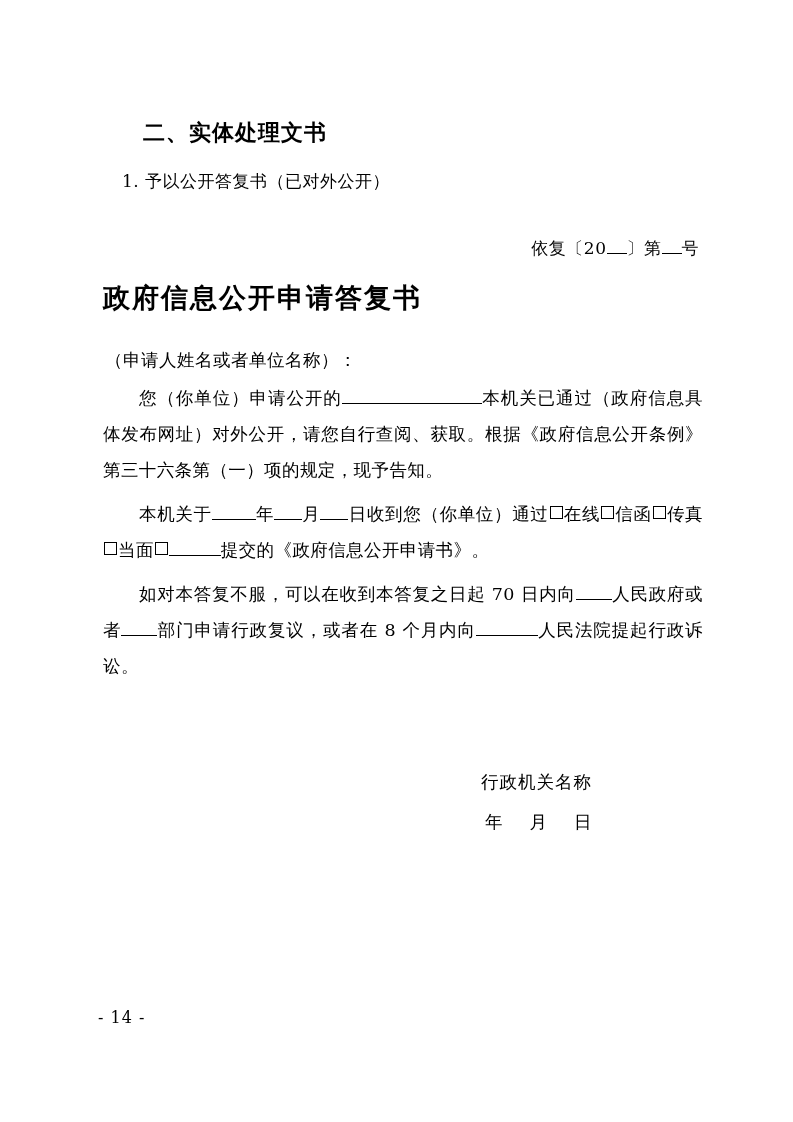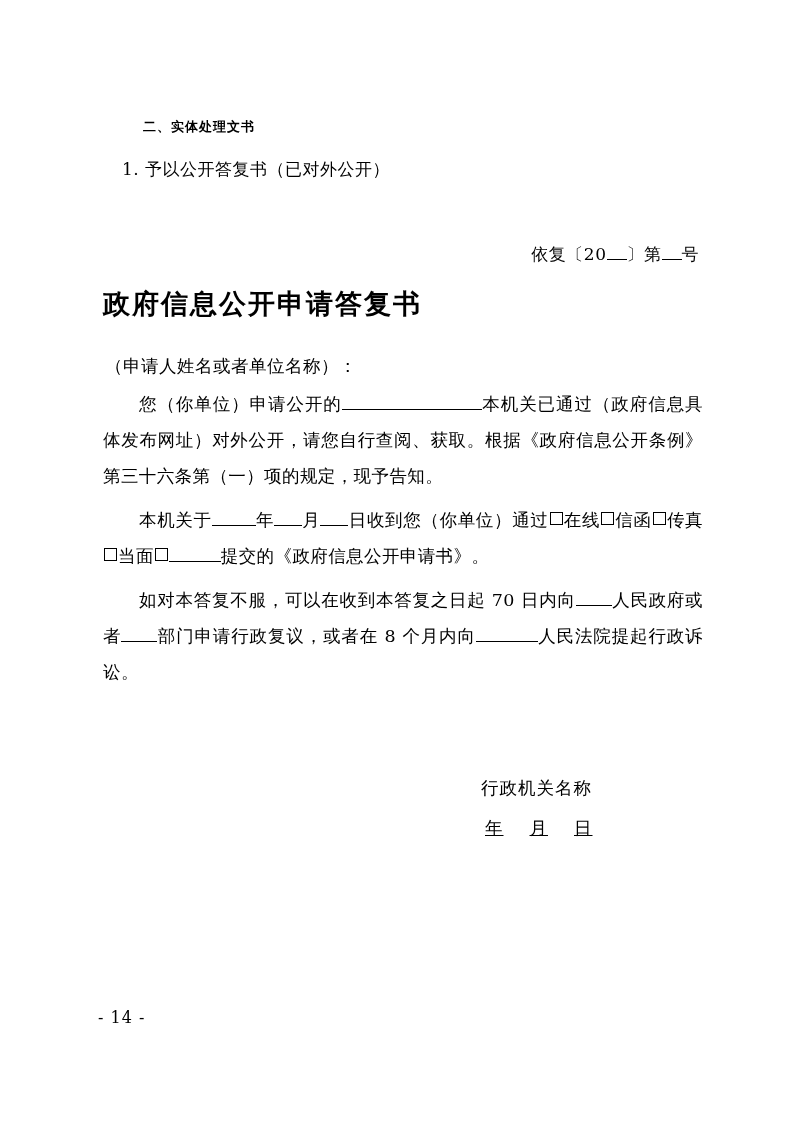--- a/index.html
+++ b/index.html
@@ -21,35 +21,35 @@
     width: 793px;
     height: 1122px;
   }
   .content {
     position: absolute;
     left: 103px;
     top: 118px;
     width: 600px;
   }
   .heading-1 {
-    font-size: 13px;
+    font-size: 22px;
     font-weight: bold;
     letter-spacing: 1px;
     margin: 0 0 22px 40px;
     font-family: "DejaVu Serif", "Liberation Serif", serif;
   }
   .heading-2 {
     font-size: 17px;
     margin: 0 0 0 19px;
     letter-spacing: 0.5px;
   }
   .doc-number {
     font-size: 17px;
     text-align: right;
-    margin-top: 62px;
+    margin-top: 44px;
     padding-right: 4px;
     letter-spacing: 0.5px;
   }
   .doc-title {
     font-size: 27px;
     font-weight: bold;
     text-align: left;
     margin-top: 20px;
     letter-spacing: 2px;
   }
@@ -71,21 +71,21 @@
     text-indent: 36px;
   }
   .sig-block {
     margin-top: 78px;
     font-size: 17.5px;
     line-height: 40px;
     letter-spacing: 1px;
   }
   .sig-line-1 { padding-left: 378px; }
   .sig-line-2 { padding-left: 396px; }
-  .sig-line-3 { padding-left: 382px; text-decoration: underline; }
+  .sig-line-3 { padding-left: 382px; }
   .sig-line-3 span.gap { display: inline-block; width: 26px; }
   .page-number {
     position: absolute;
     left: 98px;
     top: 1008px;
     font-size: 16px;
     letter-spacing: 1px;
   }
   .box {
     display: inline-block;

